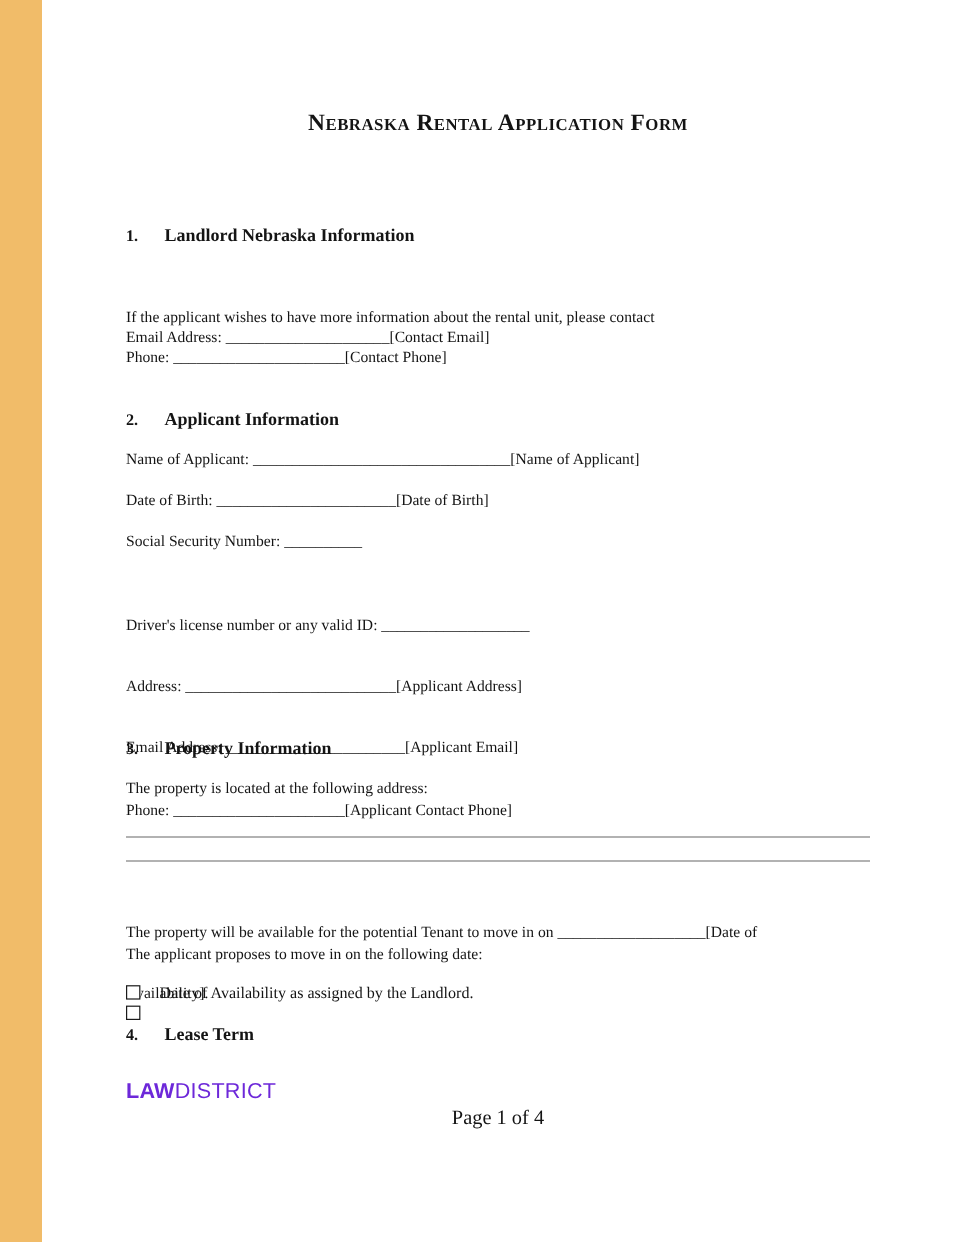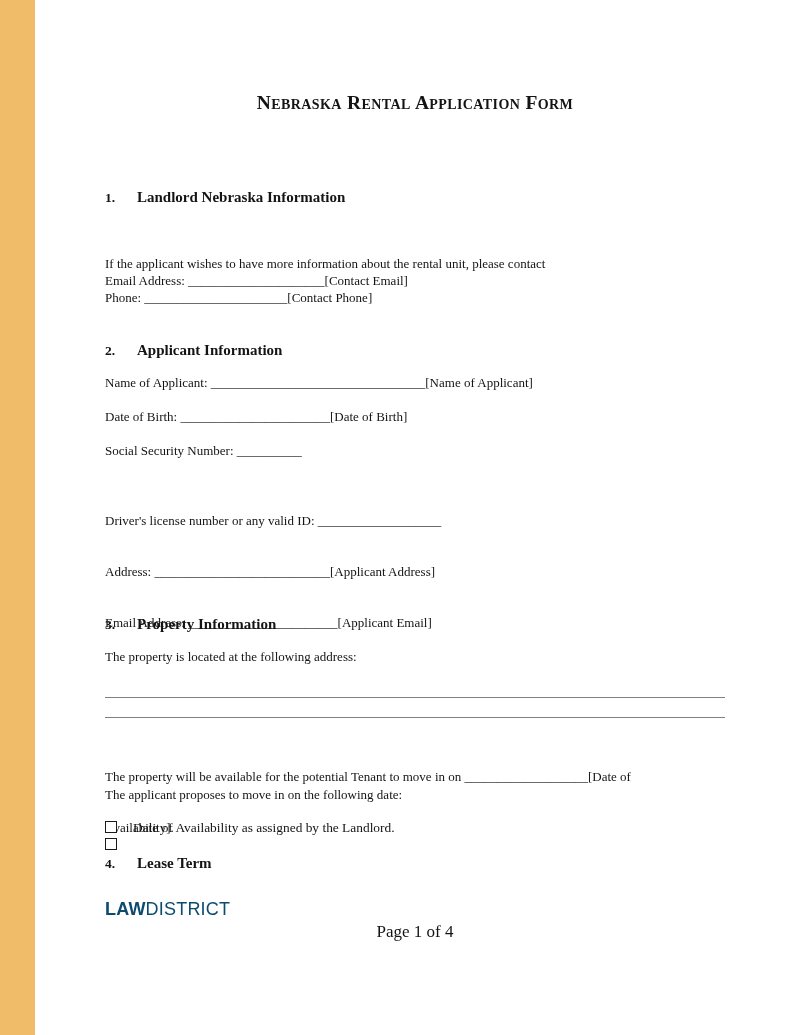--- a/index.html
+++ b/index.html
@@ -36,21 +36,21 @@
   .cb-row { font-size: 13.4px; line-height: 17.3px; white-space: nowrap; }
   .checkbox {
     display: inline-block; width: 10px; height: 10px;
     border: 1.3px solid #1a1a1a; background: #fff;
     vertical-align: -1px;
   }
   .cb-label { margin-left: 16px; }
   .footer-logo {
     top: 899px;
     font-family: "Liberation Sans", sans-serif;
-    font-size: 18px; color: #0c4a6e; letter-spacing: 0.2px; white-space: nowrap;
+    font-size: 18px; color: #6d28d9; letter-spacing: 0.2px; white-space: nowrap;
   }
   .logo-bold { font-weight: 800; }
   .logo-light { font-weight: 400; }
   .page-num { top: 922px; text-align: center; font-size: 17px; }
 </style>
 </head>
 <body>
 
 <div class="accent-bar"></div>
 
@@ -70,20 +70,21 @@
 </div>
 <div class="abs body-text" style="top:374px">Name of Applicant: _________________________________[Name of Applicant]</div>
 <div class="abs body-text" style="top:408px">Date of Birth: _______________________[Date of Birth]</div>
 <div class="abs body-text" style="top:442px">Social Security Number: __________</div>
 <div class="abs body-text" style="top:477px">
   <span class="line">Driver's license number or any valid ID: ___________________</span>
 </div>
 <div class="abs body-text" style="top:528px">
   <span class="line">Address: ___________________________[Applicant Address]</span>
   <span class="line">Email Address: _______________________[Applicant Email]</span>
+  <span class="line">Phone: ______________________[Applicant Contact Phone]</span>
 </div>
 
 <div class="abs sec-heading" style="top:616px">
   <span class="sec-num">3.</span><span>Property Information</span>
 </div>
 <div class="abs body-text" style="top:648px">The property is located at the following address:</div>
 <div class="rule" style="top:697px"></div>
 <div class="rule" style="top:717px"></div>
 <div class="abs body-text" style="top:733px">
   <span class="line">The property will be available for the potential Tenant to move in on ___________________[Date of</span>

